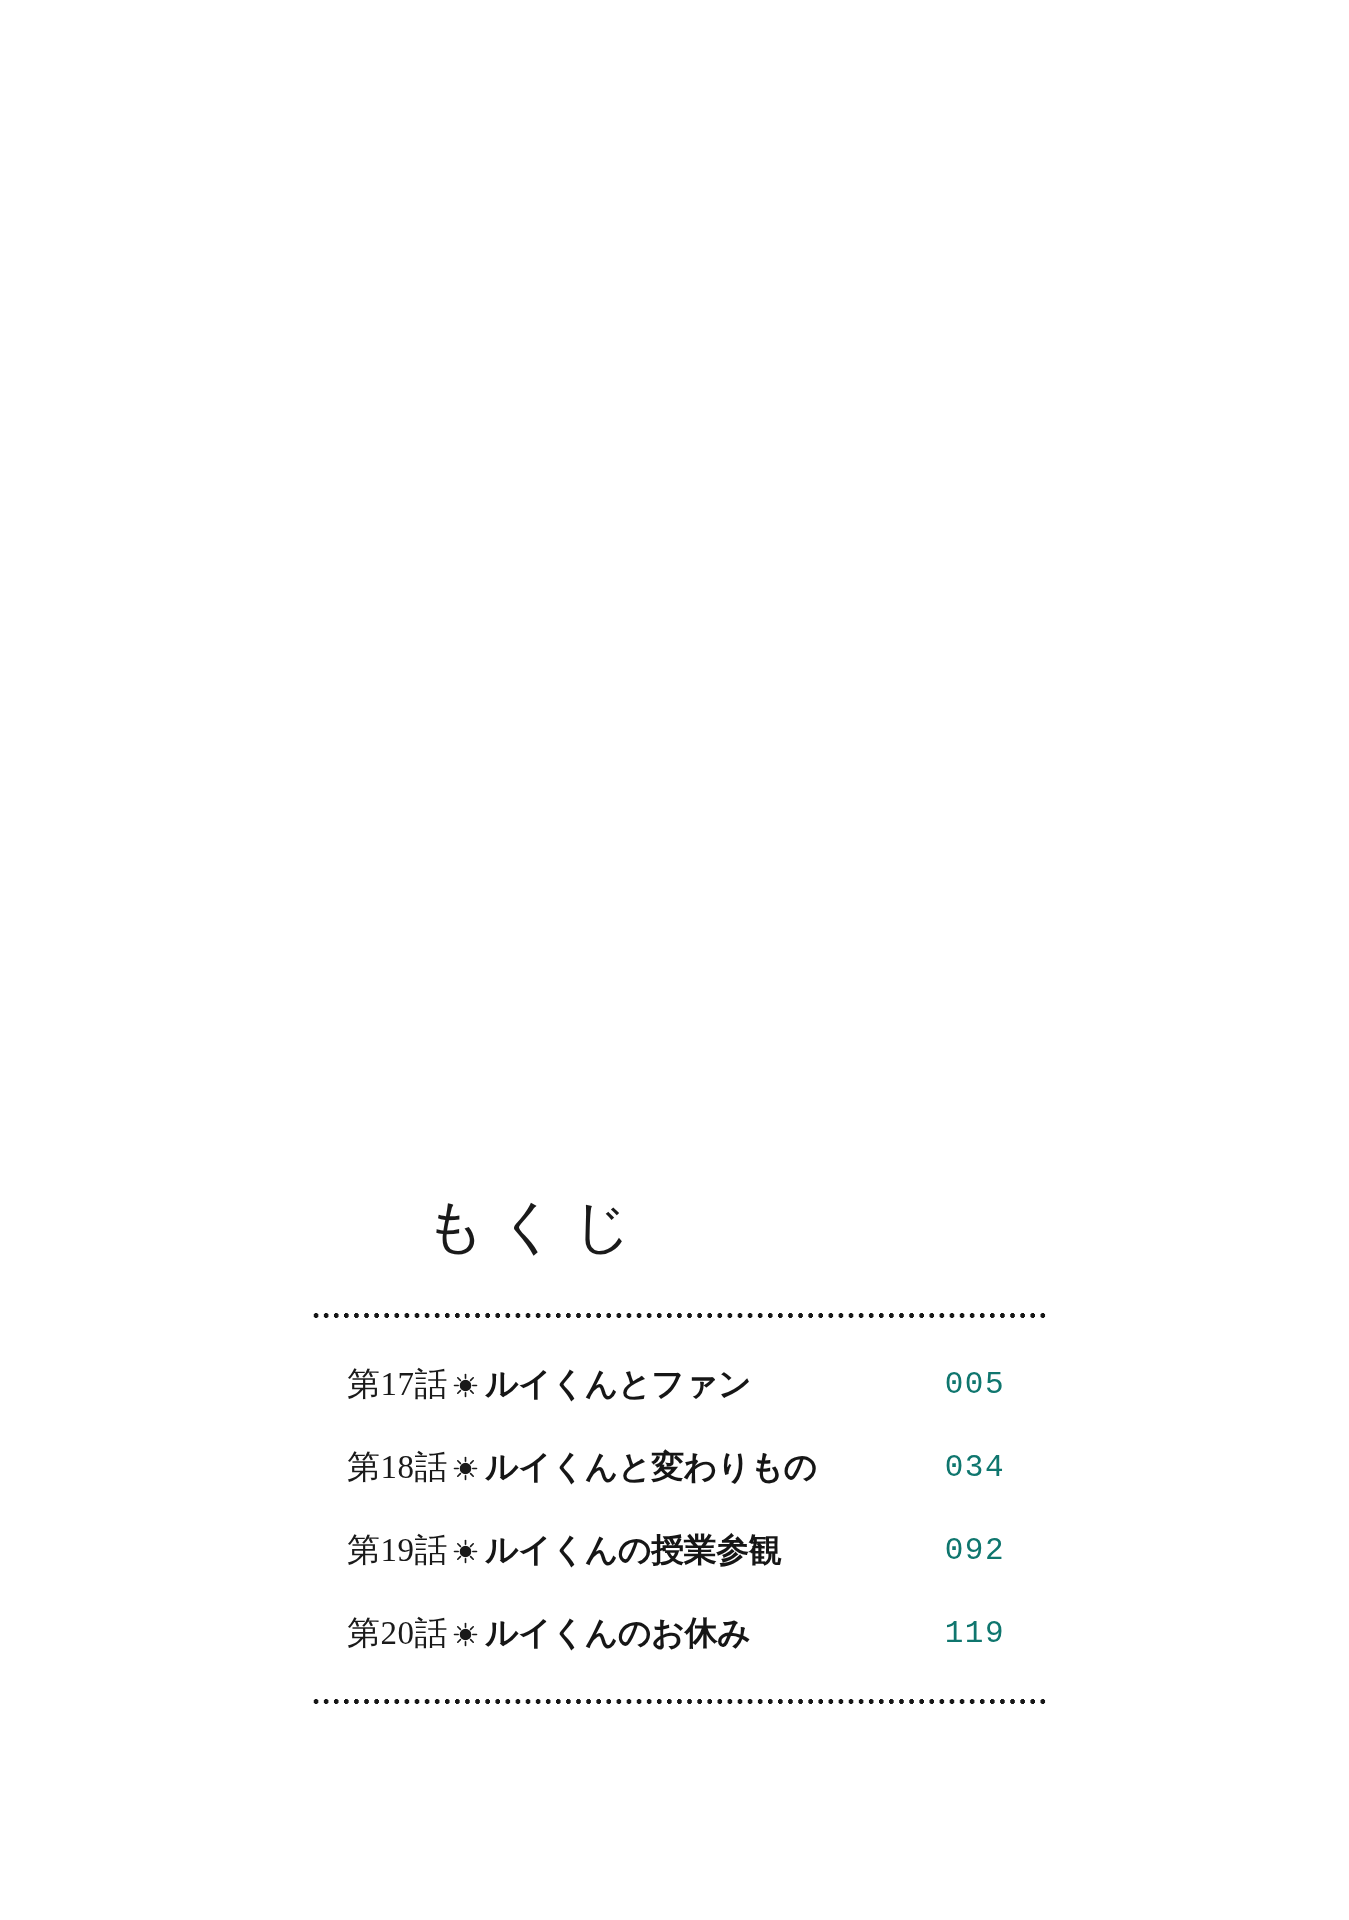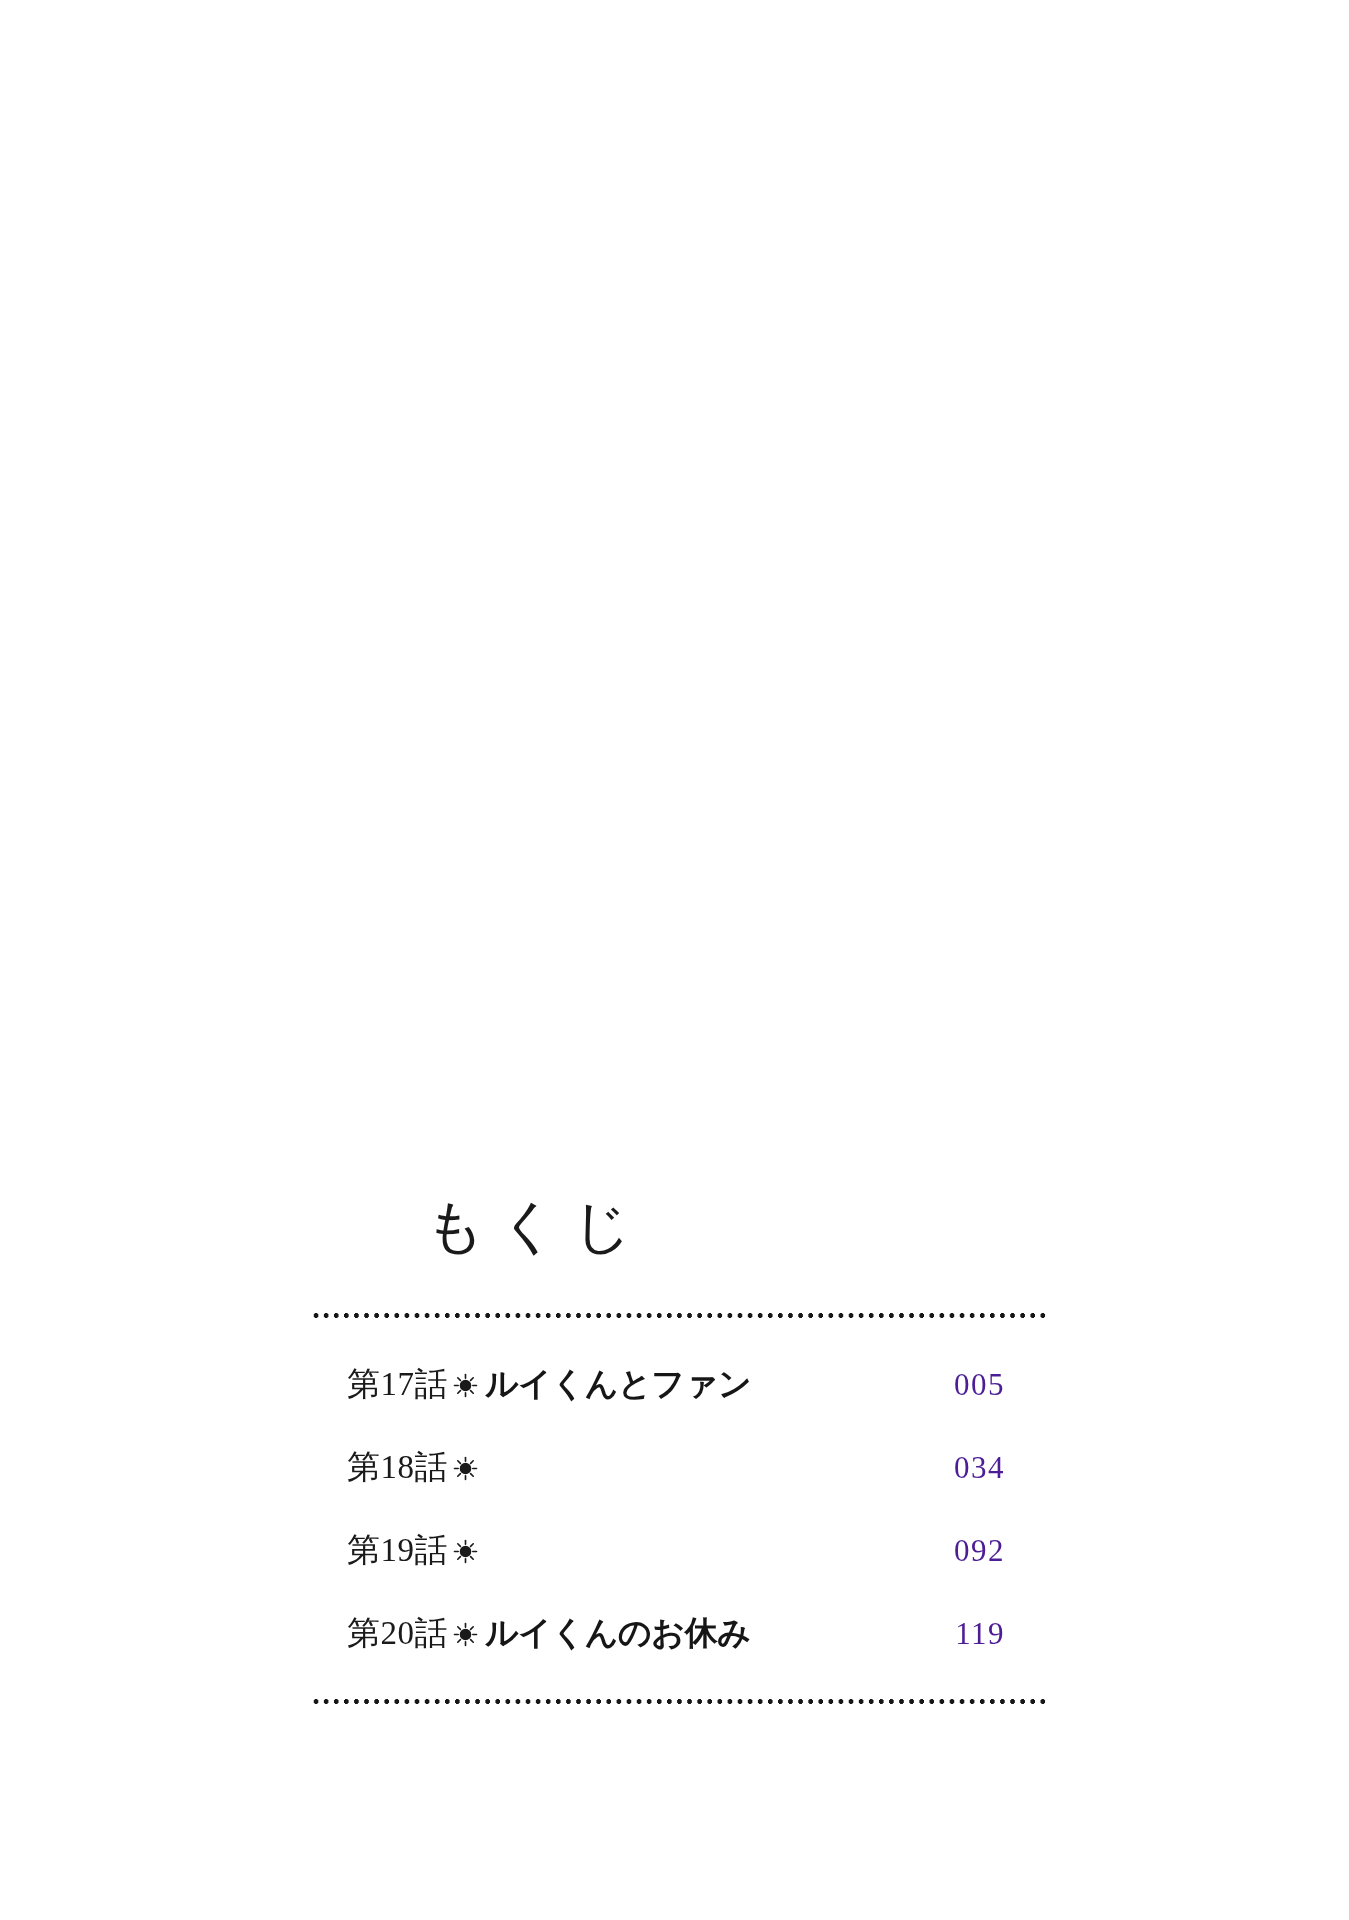--- a/index.html
+++ b/index.html
@@ -72,24 +72,24 @@
   }
   .entry-title {
     font-family: "DejaVu Sans", "Liberation Sans", sans-serif;
     font-size: 33px;
     font-weight: 700;
     color: #161616;
     letter-spacing: -0.5px;
     text-align: right;
   }
   .entry-page {
-    font-family: Liberation Serif, serif;
+    font-family: Liberation Mono, monospace;
     font-size: 31px;
     font-weight: 400;
-    color: #4c1d95;
+    color: #0f766e;
     letter-spacing: 1.5px;
   }
 </style>
 </head>
 <body>
 
 <div class="page">
 
   <div class="toc-title">もくじ</div>
 
@@ -127,40 +127,42 @@
             <line x1="14" y1="2.6" x2="14" y2="6.4"></line>
               <line x1="14" y1="21.6" x2="14" y2="25.4"></line>
             <line x1="2.6" y1="14" x2="6.4" y2="14"></line>
               <line x1="21.6" y1="14" x2="25.4" y2="14"></line>
             <line x1="6" y1="6" x2="8.7" y2="8.7"></line>
               <line x1="19.3" y1="19.3" x2="22" y2="22"></line>
             <line x1="6" y1="22" x2="8.7" y2="19.3"></line>
               <line x1="19.3" y1="8.7" x2="22" y2="6"></line>
           </g>
         </svg>
+        <span class="entry-title">ルイくんと変わりもの</span>
       </span>
       <span class="entry-page">034</span>
     </div>
 
     <div class="entry-row">
       <span class="entry-label">
         <span class="entry-chapter">第19話</span>
         <svg class="sun-icon" width="27" height="27" viewBox="0 0 28 28" aria-hidden="true">
           <circle cx="14" cy="14" r="6" fill="#1a1a1a"></circle>
           <g stroke="#1a1a1a" stroke-width="1.7" stroke-linecap="round">
             <line x1="14" y1="2.6" x2="14" y2="6.4"></line>
               <line x1="14" y1="21.6" x2="14" y2="25.4"></line>
             <line x1="2.6" y1="14" x2="6.4" y2="14"></line>
               <line x1="21.6" y1="14" x2="25.4" y2="14"></line>
             <line x1="6" y1="6" x2="8.7" y2="8.7"></line>
               <line x1="19.3" y1="19.3" x2="22" y2="22"></line>
             <line x1="6" y1="22" x2="8.7" y2="19.3"></line>
               <line x1="19.3" y1="8.7" x2="22" y2="6"></line>
           </g>
         </svg>
+        <span class="entry-title">ルイくんの授業参観</span>
       </span>
       <span class="entry-page">092</span>
     </div>
 
     <div class="entry-row">
       <span class="entry-label">
         <span class="entry-chapter">第20話</span>
         <svg class="sun-icon" width="27" height="27" viewBox="0 0 28 28" aria-hidden="true">
           <circle cx="14" cy="14" r="6" fill="#1a1a1a"></circle>
           <g stroke="#1a1a1a" stroke-width="1.7" stroke-linecap="round">

